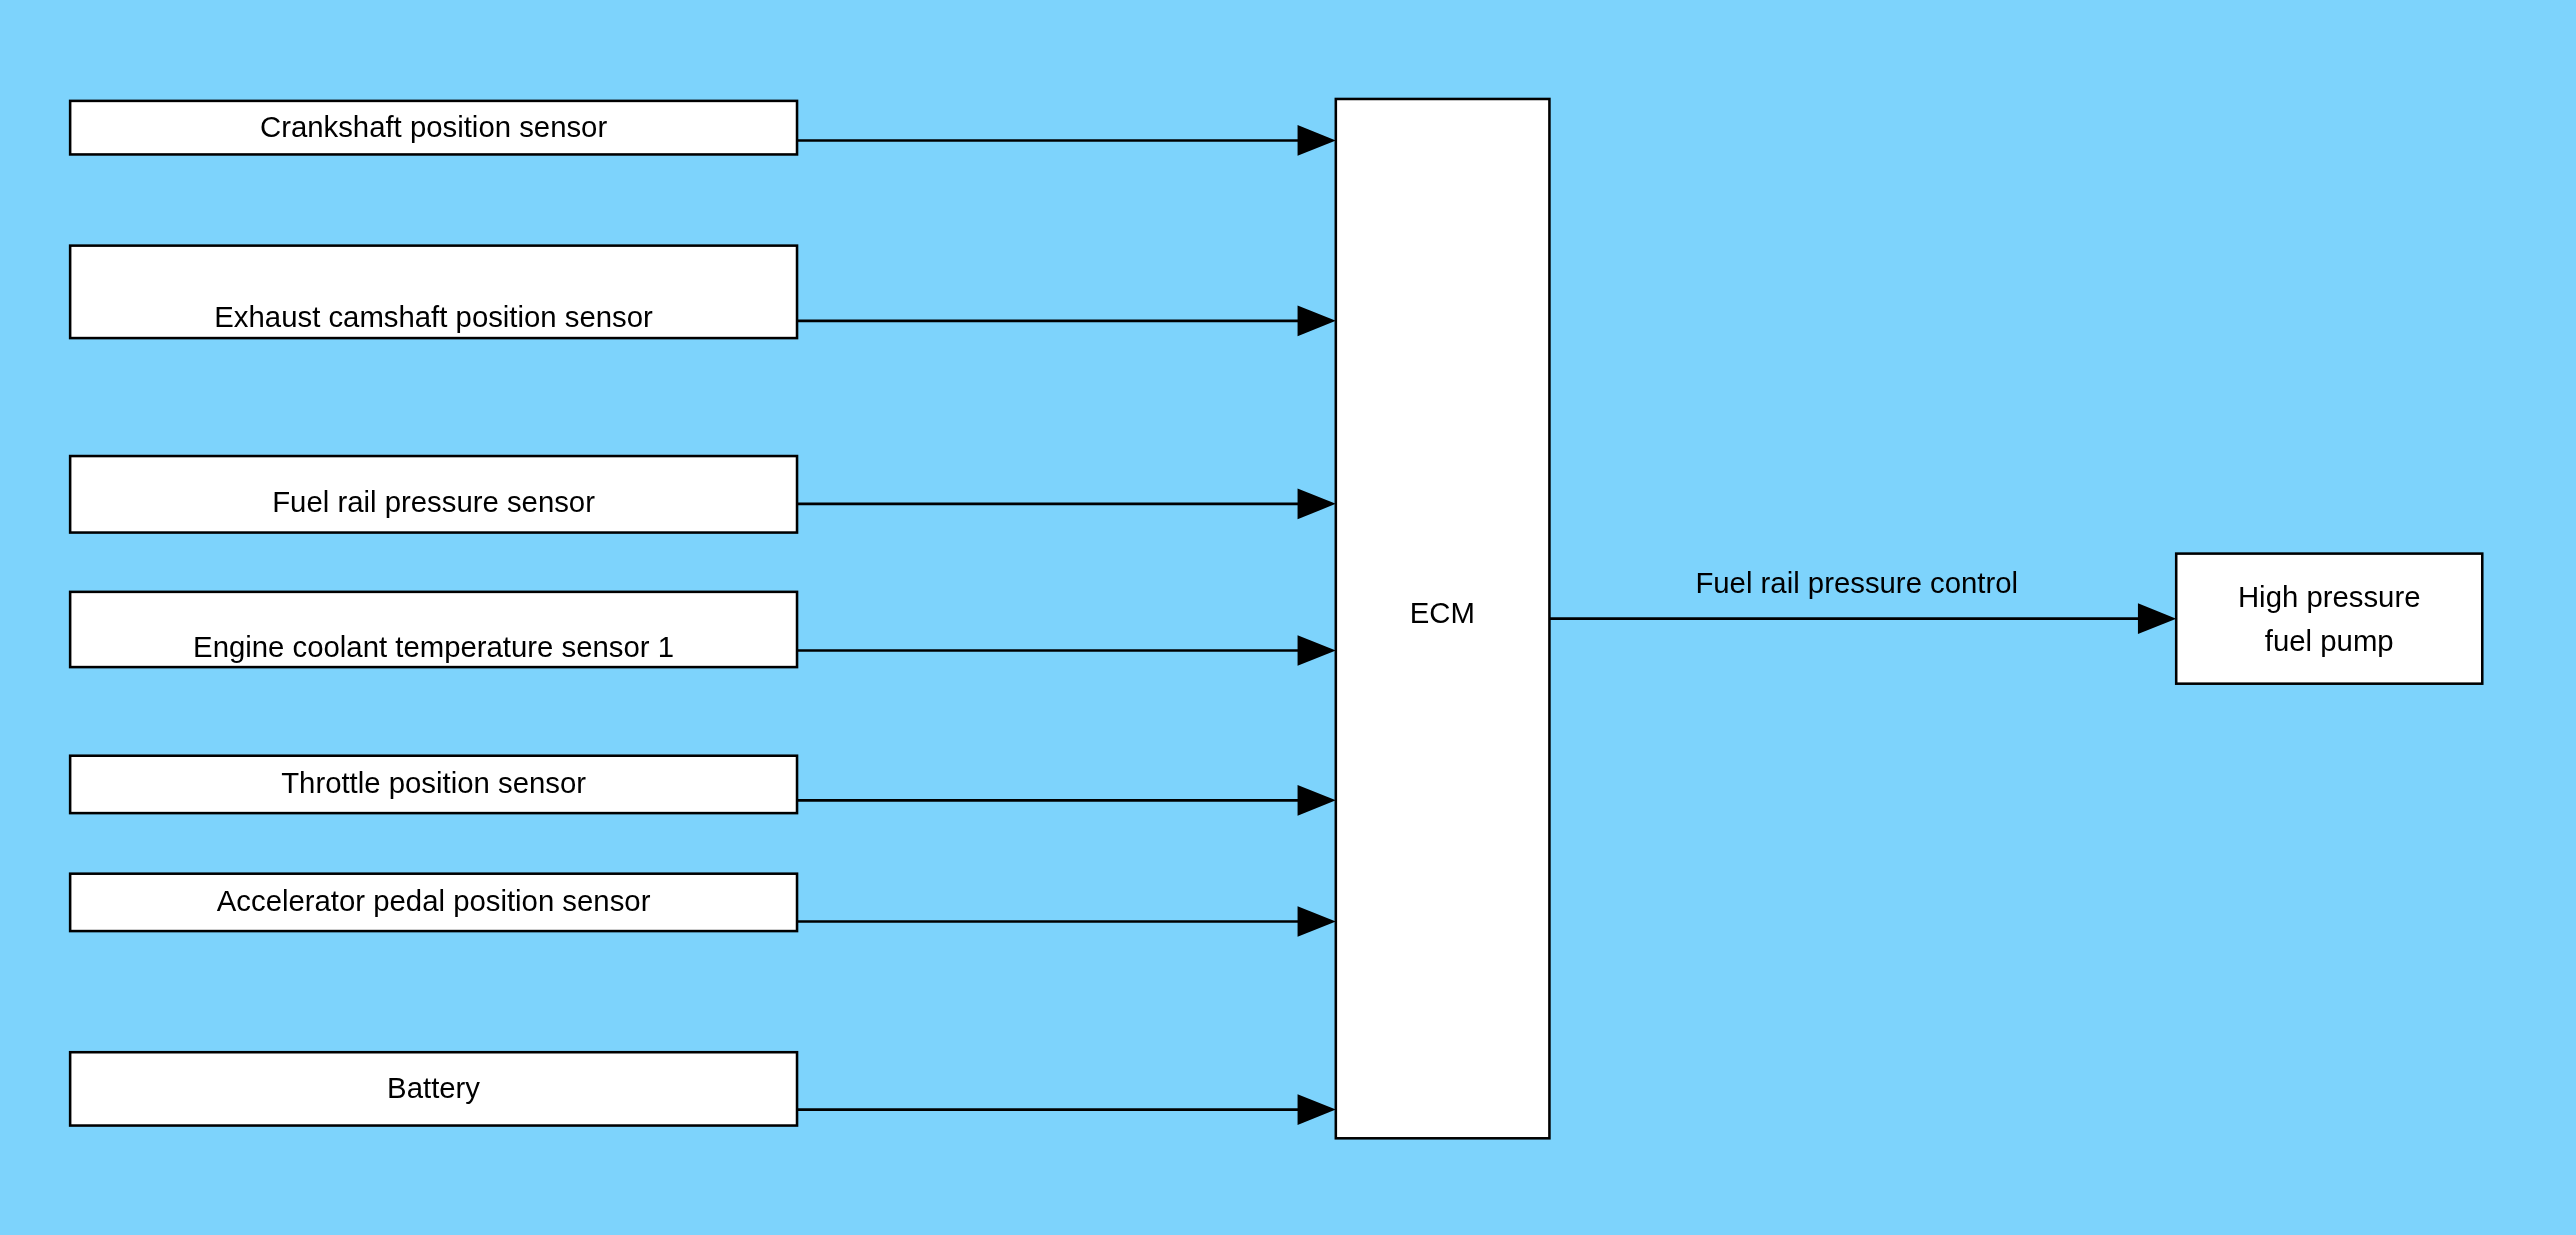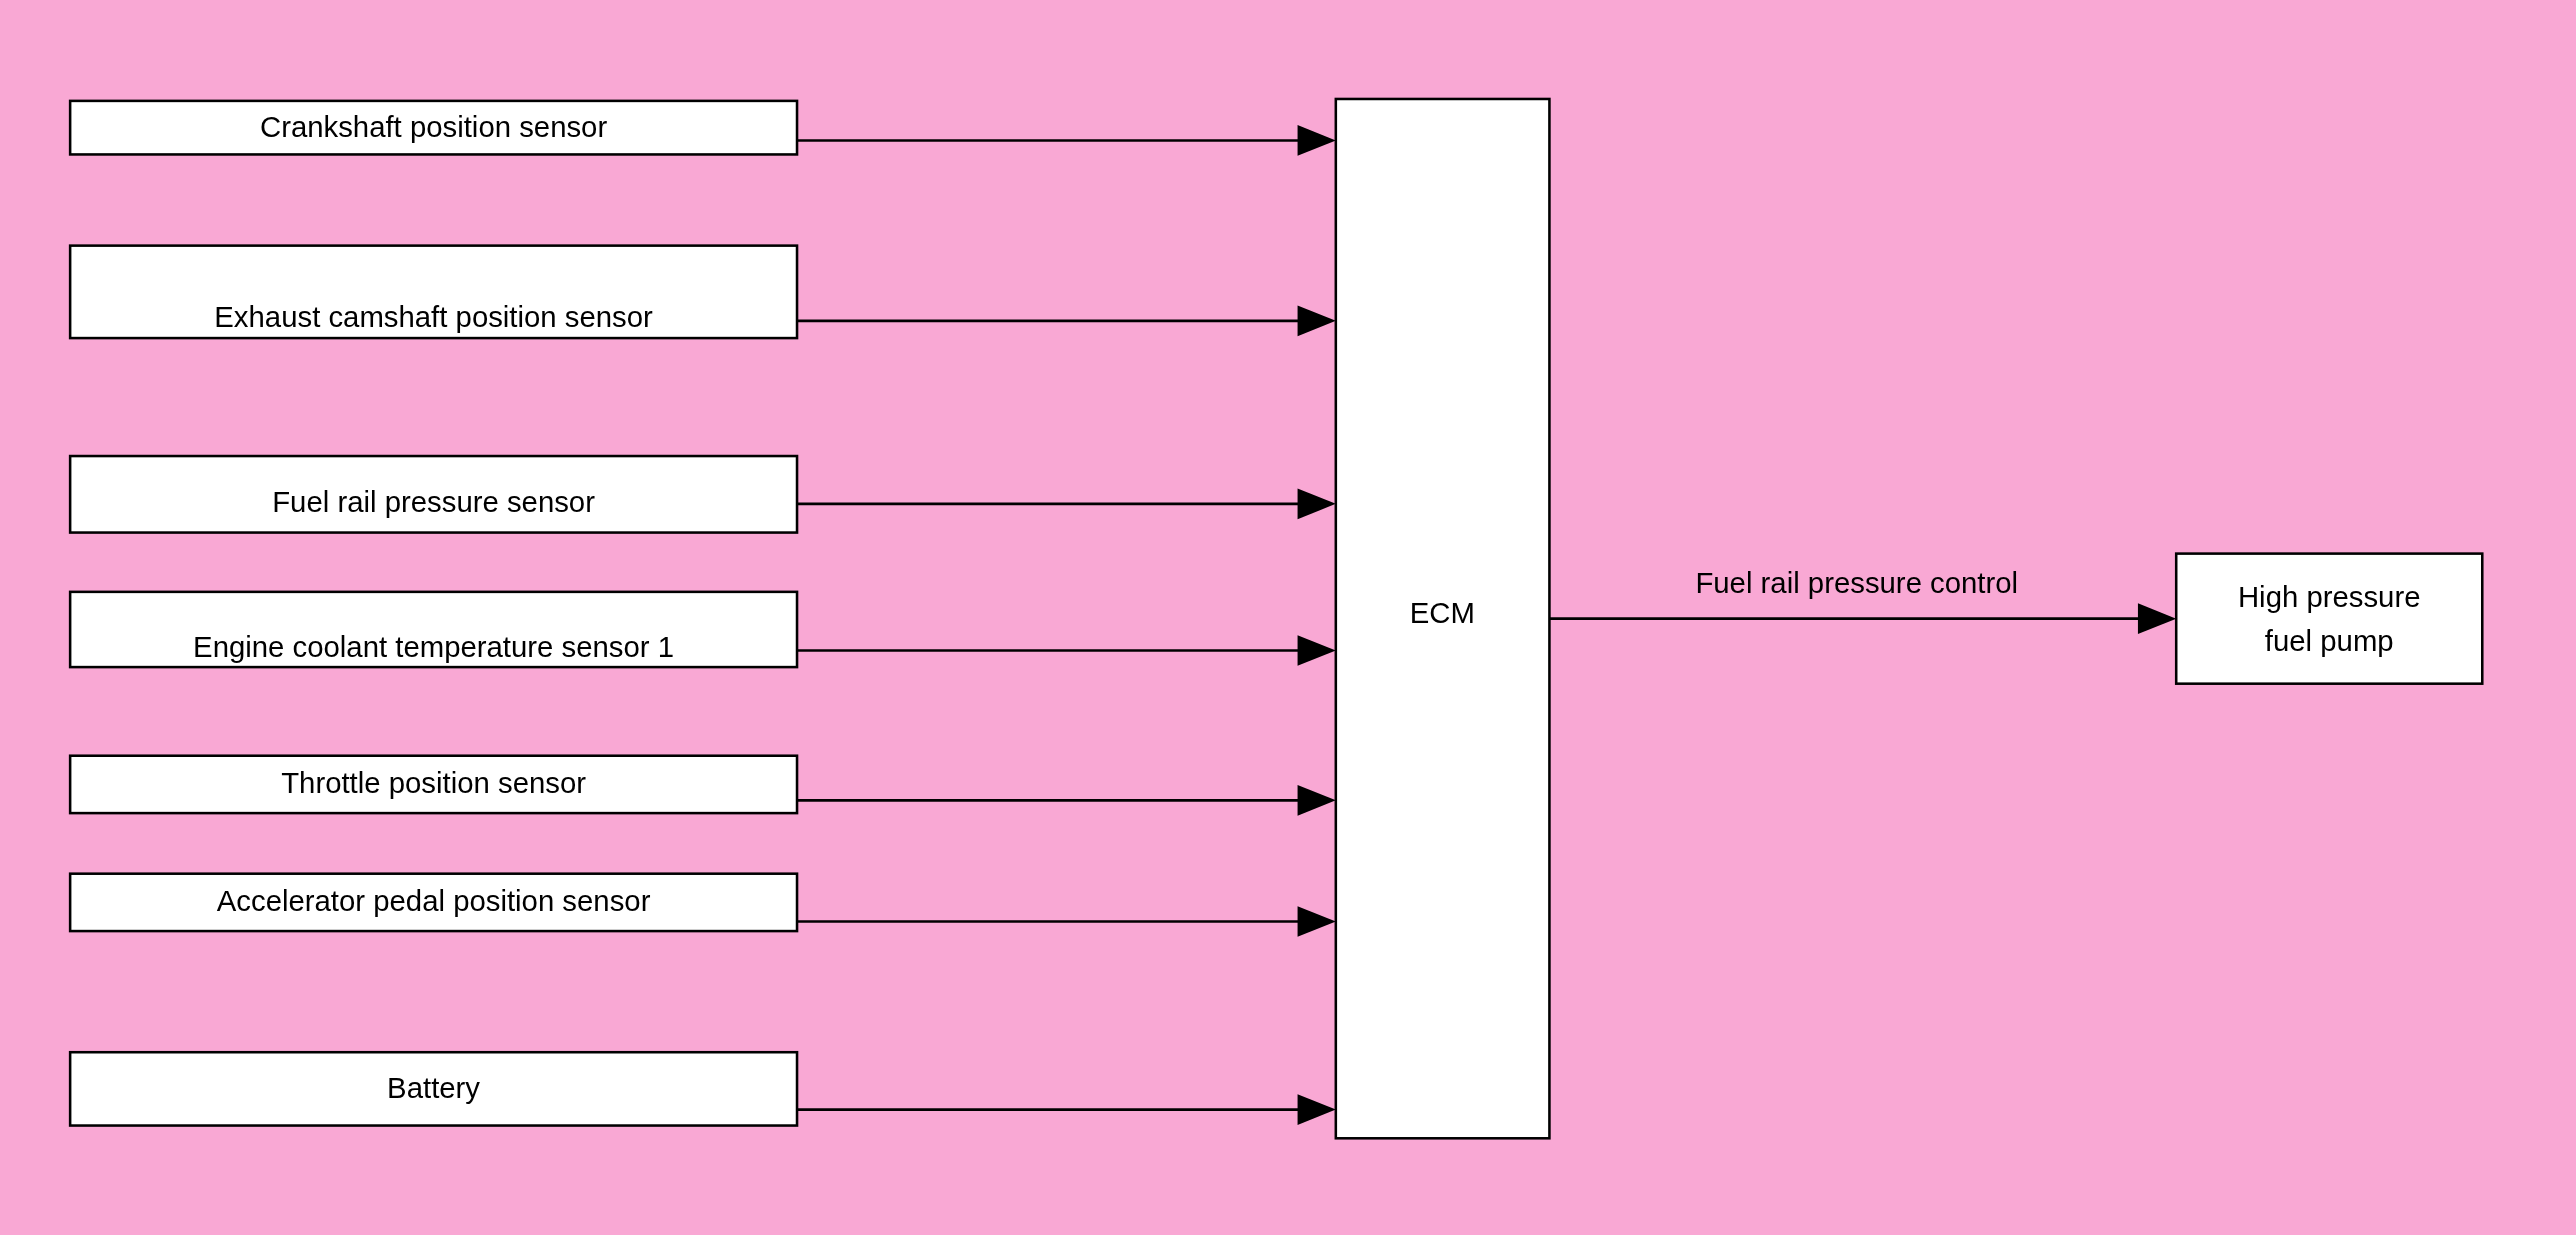--- a/index.html
+++ b/index.html
@@ -12,21 +12,21 @@
     width: 2576px;
     height: 1236px;
     font-family: "Liberation Sans", sans-serif;
     color: #000000;
     overflow: hidden;
   }
   #diagram-root {
     position: relative;
     width: 2576px;
     height: 1236px;
-    background: #f9a8d4;
+    background: #7dd3fc;
   }
   svg#diagram-svg {
     position: absolute;
     left: 0;
     top: 0;
     width: 2576px;
     height: 1236px;
     display: block;
   }
   .node-box {

